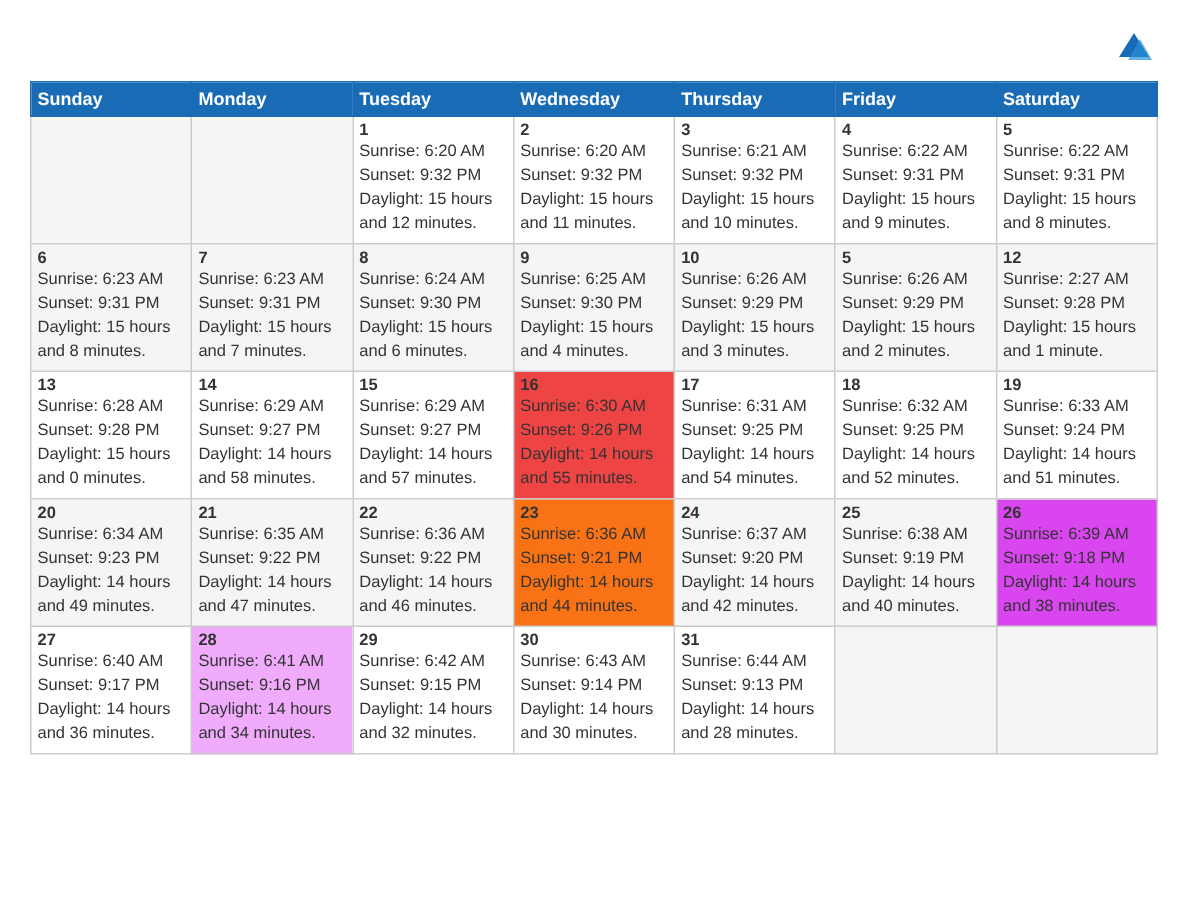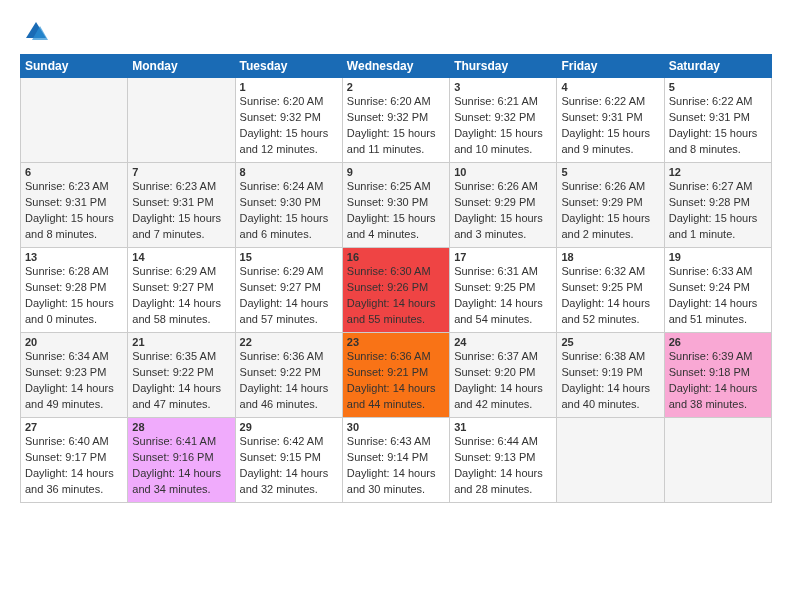--- a/index.html
+++ b/index.html
@@ -9,20 +9,21 @@
       font-family: Arial, sans-serif;
       background: #fff;
       overflow: hidden;
     }
     .page {
       width: 792px;
       height: 504px;
       padding: 18px 20px 10px 20px;
       display: flex;
       flex-direction: column;
+      align-items: flex-end;
     }
     .header {
       display: flex;
       justify-content: space-between;
       align-items: flex-start;
       margin-bottom: 8px;
     }
     .logo {
       display: flex;
       align-items: center;
@@ -218,21 +219,21 @@
           </td>
           <td style="background: rgb(245, 245, 245);">
             <span class="day-num">5</span>
             <div class="day-info" style="white-space: pre-line;">Sunrise: 6:26 AM
 Sunset: 9:29 PM
 Daylight: 15 hours
 and 2 minutes.</div>
           </td>
           <td style="background: rgb(245, 245, 245);">
             <span class="day-num">12</span>
-            <div class="day-info" style="white-space: pre-line;">Sunrise: 6:27 AM
+            <div class="day-info" style="white-space: pre-line;">Sunrise: 2:27 AM
 Sunset: 9:28 PM
 Daylight: 15 hours
 and 1 minute.</div>
           </td>
         </tr>
         <tr>
           <td style="background: rgb(255, 255, 255);">
             <span class="day-num">13</span>
             <div class="day-info" style="white-space: pre-line;">Sunrise: 6:28 AM
 Sunset: 9:28 PM
@@ -318,21 +319,21 @@
 Daylight: 14 hours
 and 42 minutes.</div>
           </td>
           <td style="background: rgb(245, 245, 245);">
             <span class="day-num">25</span>
             <div class="day-info" style="white-space: pre-line;">Sunrise: 6:38 AM
 Sunset: 9:19 PM
 Daylight: 14 hours
 and 40 minutes.</div>
           </td>
-          <td style="background: #f9a8d4;">
+          <td style="background: #d946ef;">
             <span class="day-num">26</span>
             <div class="day-info" style="white-space: pre-line;">Sunrise: 6:39 AM
 Sunset: 9:18 PM
 Daylight: 14 hours
 and 38 minutes.</div>
           </td>
         </tr>
         <tr>
           <td style="background: rgb(255, 255, 255);">
             <span class="day-num">27</span>

